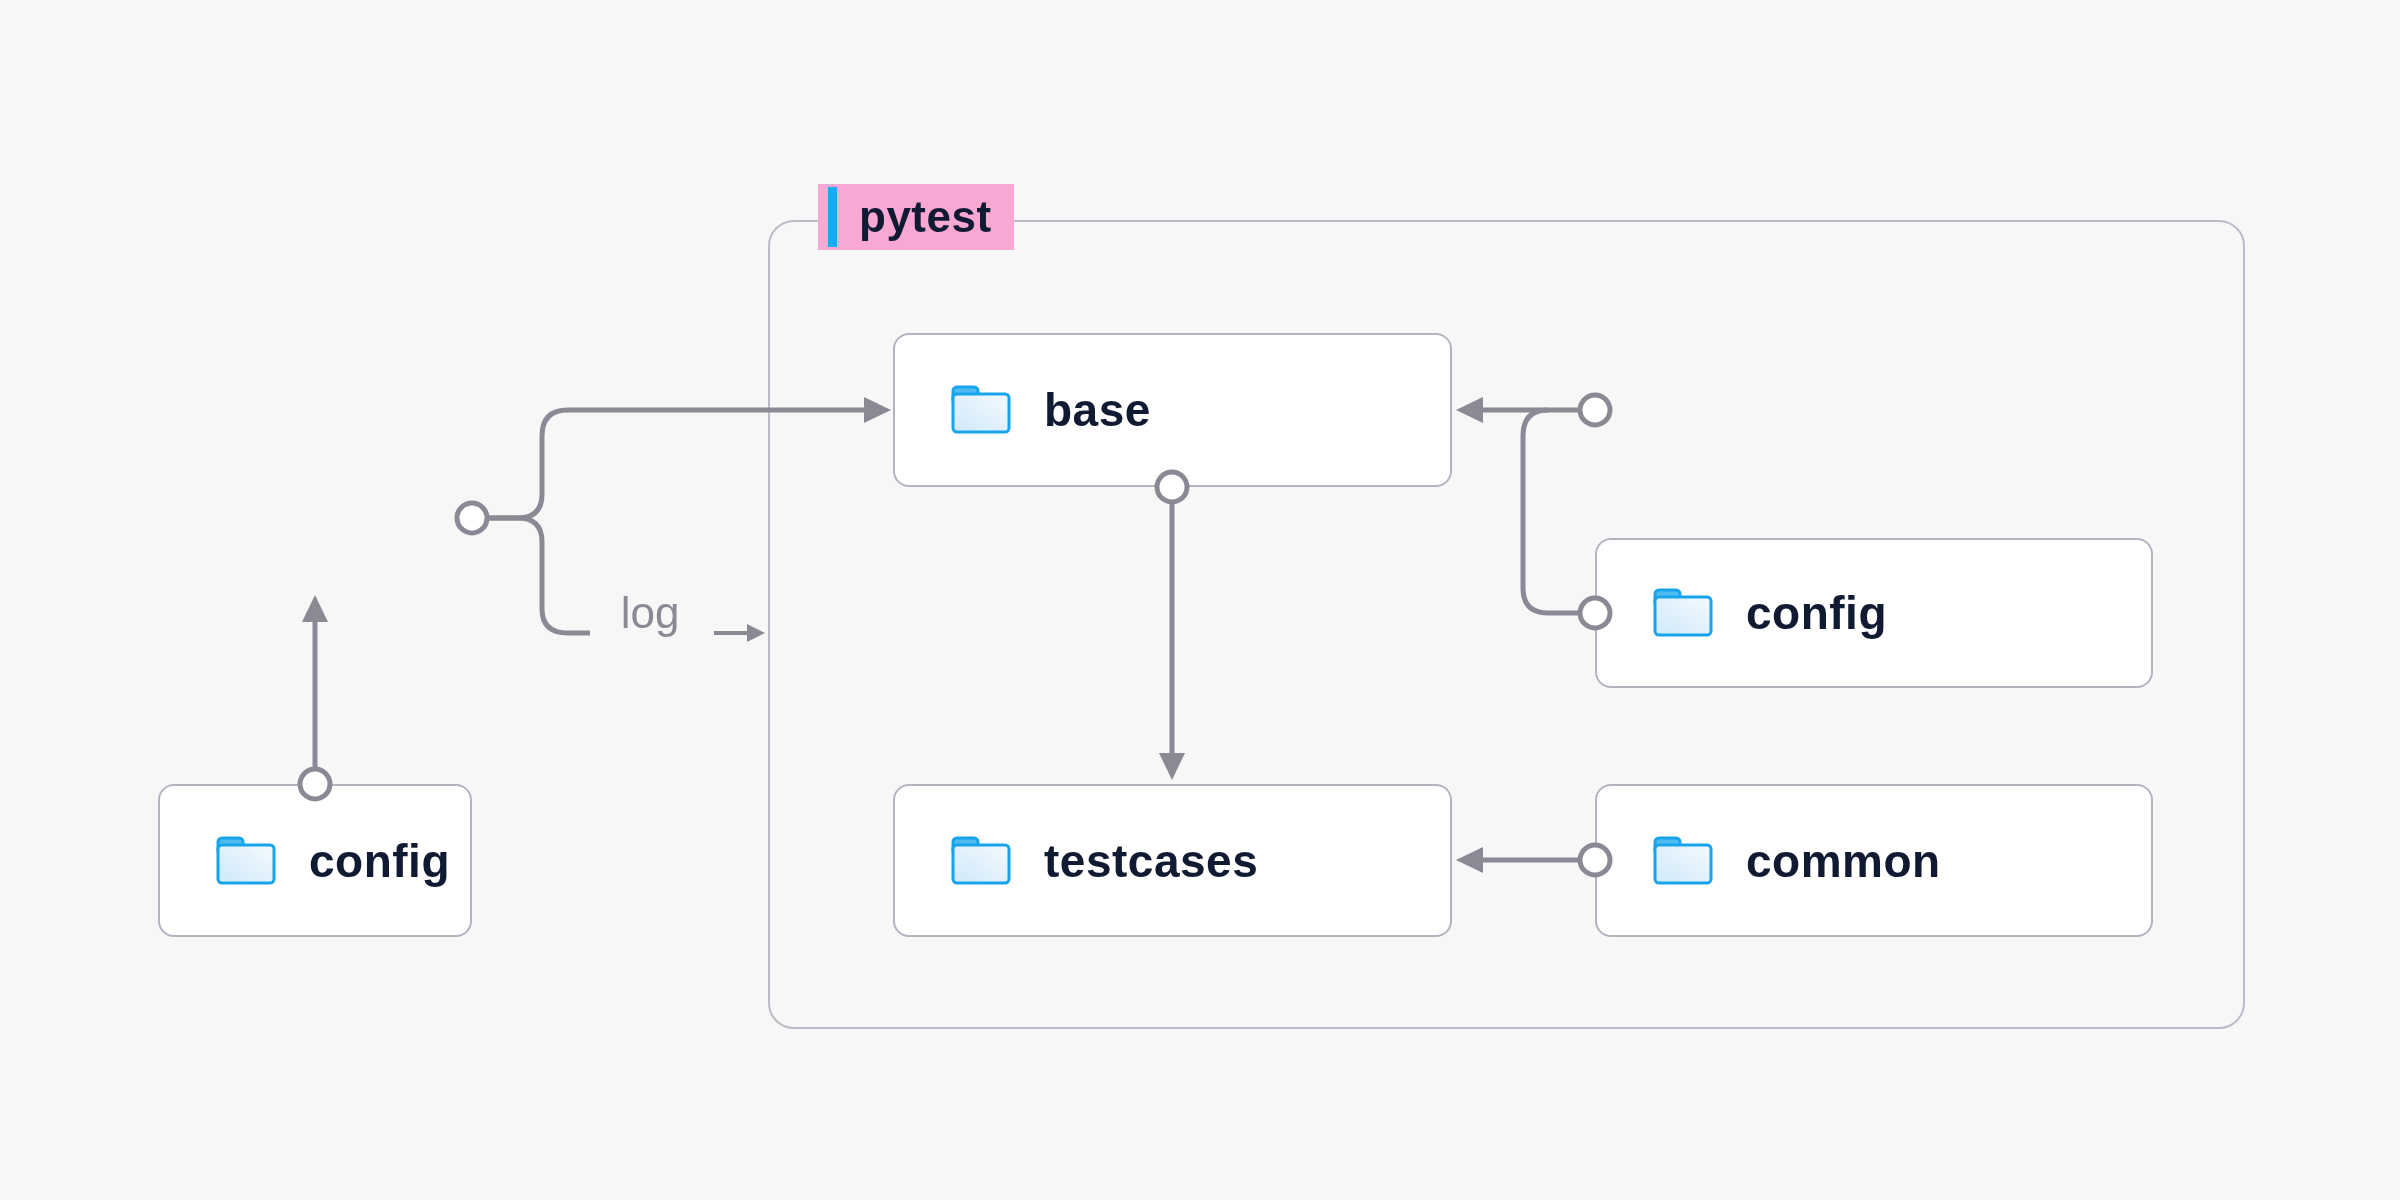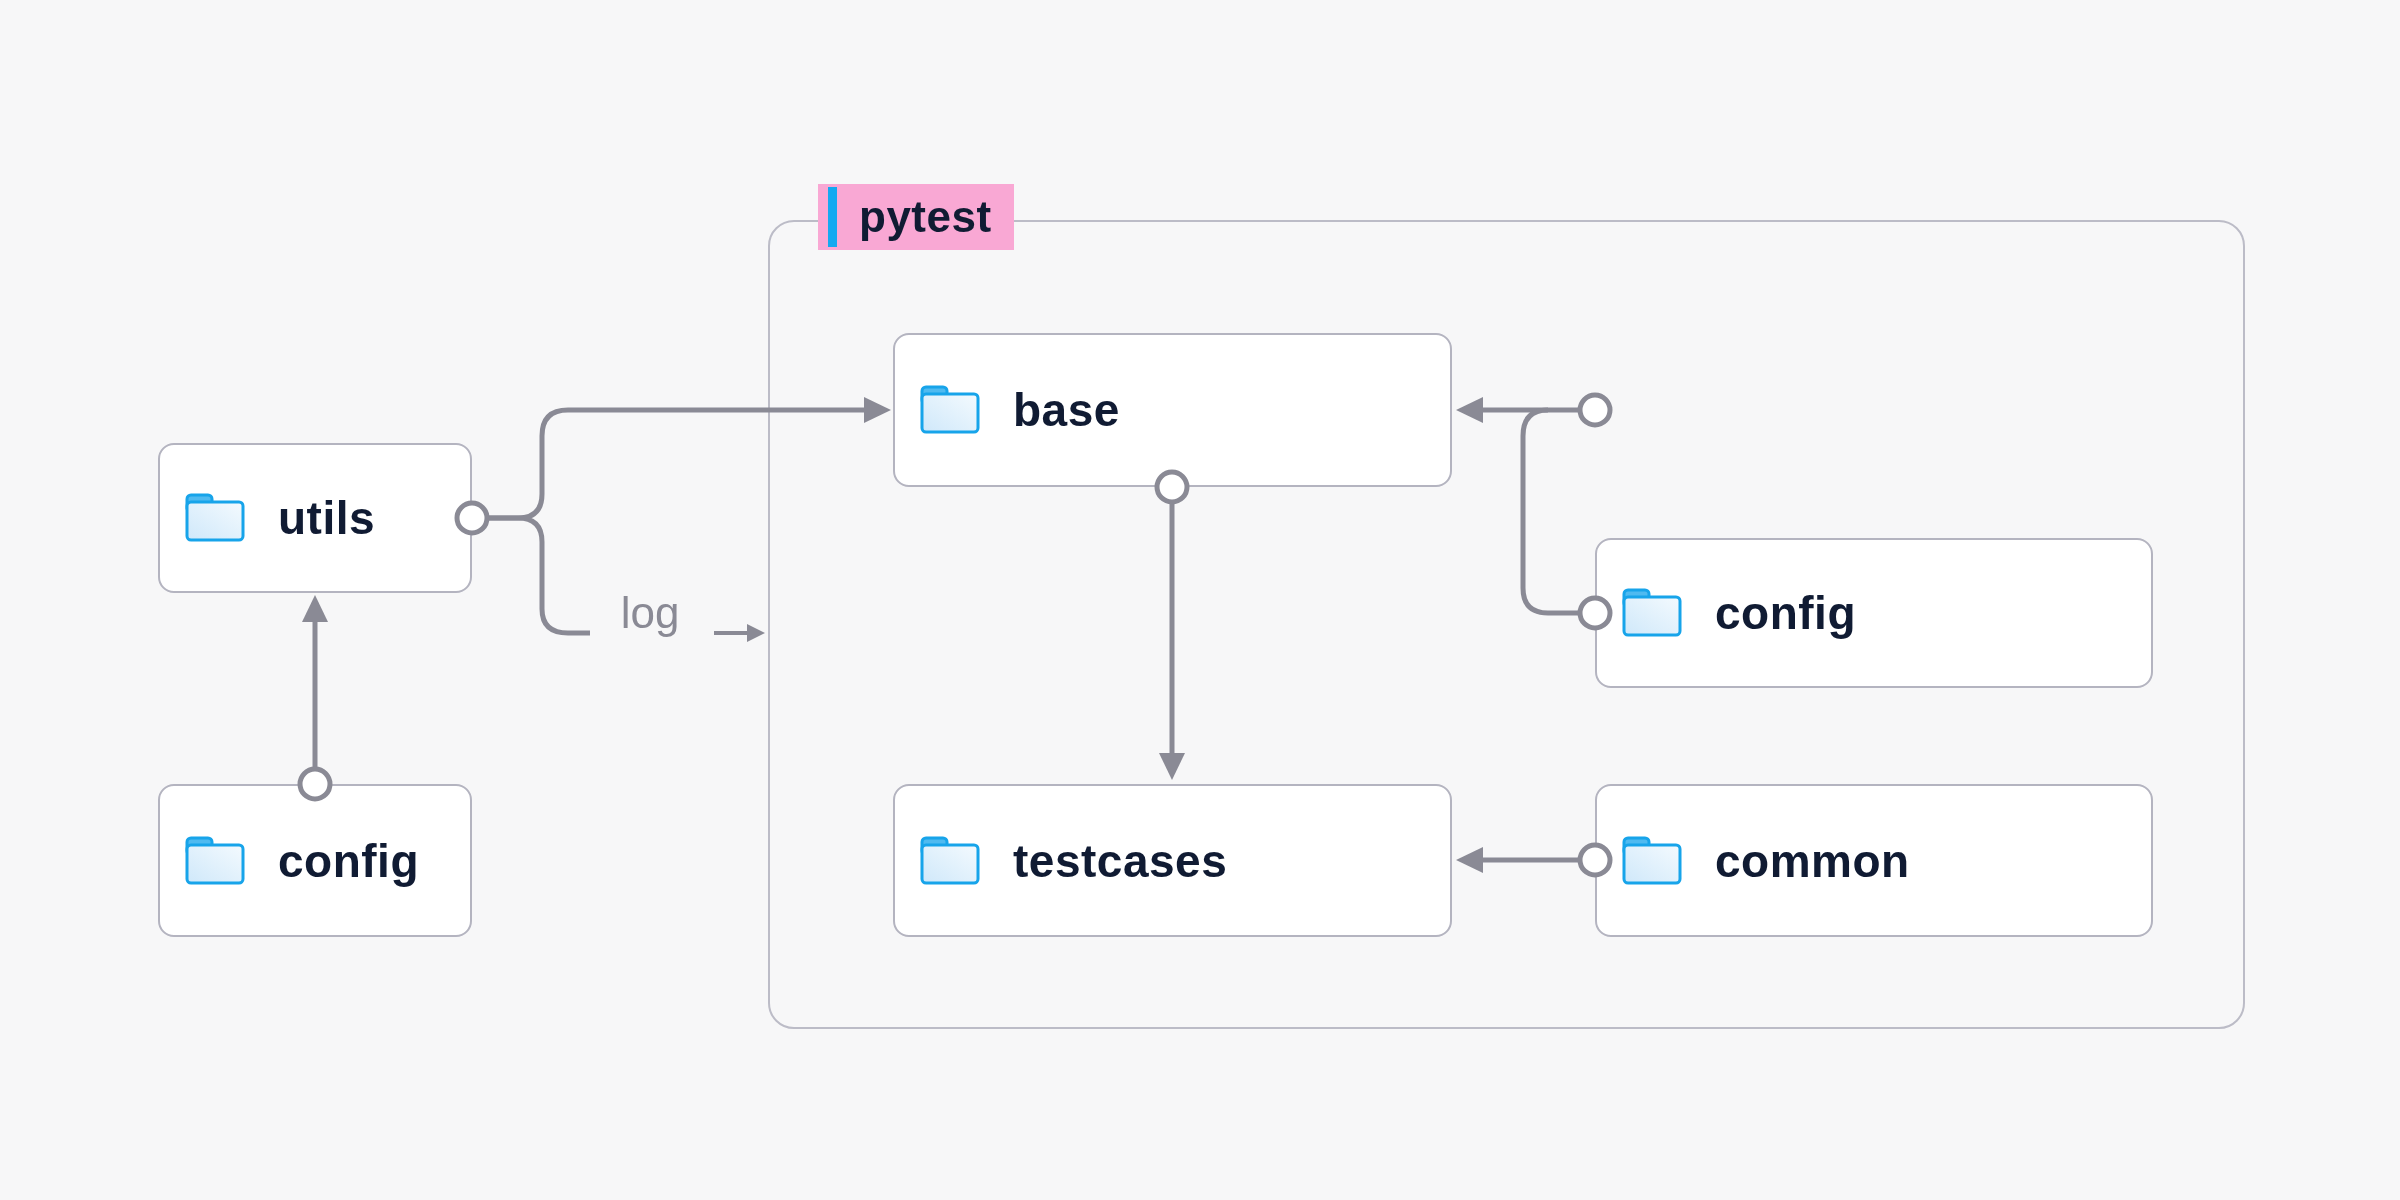--- a/index.html
+++ b/index.html
@@ -23,21 +23,21 @@
     background:#f9a8d4;padding:0 22px 0 10px;
     font-size:44px;font-weight:700;color:#101b33;letter-spacing:0.5px;
   }
   .accent-bar{width:9px;height:60px;background:#14a9f1;display:block;}
 
   
   .node{
     position:absolute;background:#ffffff;
     border:2px solid #b4b4c0;border-radius:16px;
     display:flex;align-items:center;gap:32px;
-    padding-left:24px;box-sizing:border-box;
+    padding-left:55px;box-sizing:border-box;
   }
   .node-label{font-size:46px;font-weight:700;color:#101b33;letter-spacing:0.5px;}
 
   .n-utils    {left:158px; top:443px; width:314px; height:150px;}
   .n-config   {left:158px; top:784px; width:314px; height:153px;}
   .n-base     {left:893px; top:333px; width:559px; height:154px;}
   .n-pymilvus {left:1595px;top:333px; width:558px; height:154px;}
   .n-check    {left:1595px;top:538px; width:558px; height:150px;}
   .n-testcases{left:893px; top:784px; width:559px; height:153px;}
   .n-common   {left:1595px;top:784px; width:558px; height:153px;}
@@ -68,27 +68,20 @@
 
 <div class="canvas">
 
   <div class="group-box"></div>
 
   <div class="group-label">
     <span class="accent-bar"></span>
     <span>pytest</span>
   </div>
 
-  <div class="node n-utils">
-    <svg class="folder" width="62" height="52" viewBox="0 0 62 52">
-      <rect x="3" y="3" width="25" height="17" rx="4" fill="#4fbaf0" stroke="#17a4ea" stroke-width="3"></rect>
-      <rect x="3" y="10" width="56" height="38" rx="4" fill="url(#folderGrad)" stroke="#17a4ea" stroke-width="3"></rect>
-    </svg>
-    <span class="node-label">utils</span>
-  </div>
 
   <div class="node n-config">
     <svg class="folder" width="62" height="52" viewBox="0 0 62 52">
       <rect x="3" y="3" width="25" height="17" rx="4" fill="#4fbaf0" stroke="#17a4ea" stroke-width="3"></rect>
       <rect x="3" y="10" width="56" height="38" rx="4" fill="url(#folderGrad)" stroke="#17a4ea" stroke-width="3"></rect>
     </svg>
     <span class="node-label">config</span>
   </div>
 
   <div class="node n-base">

